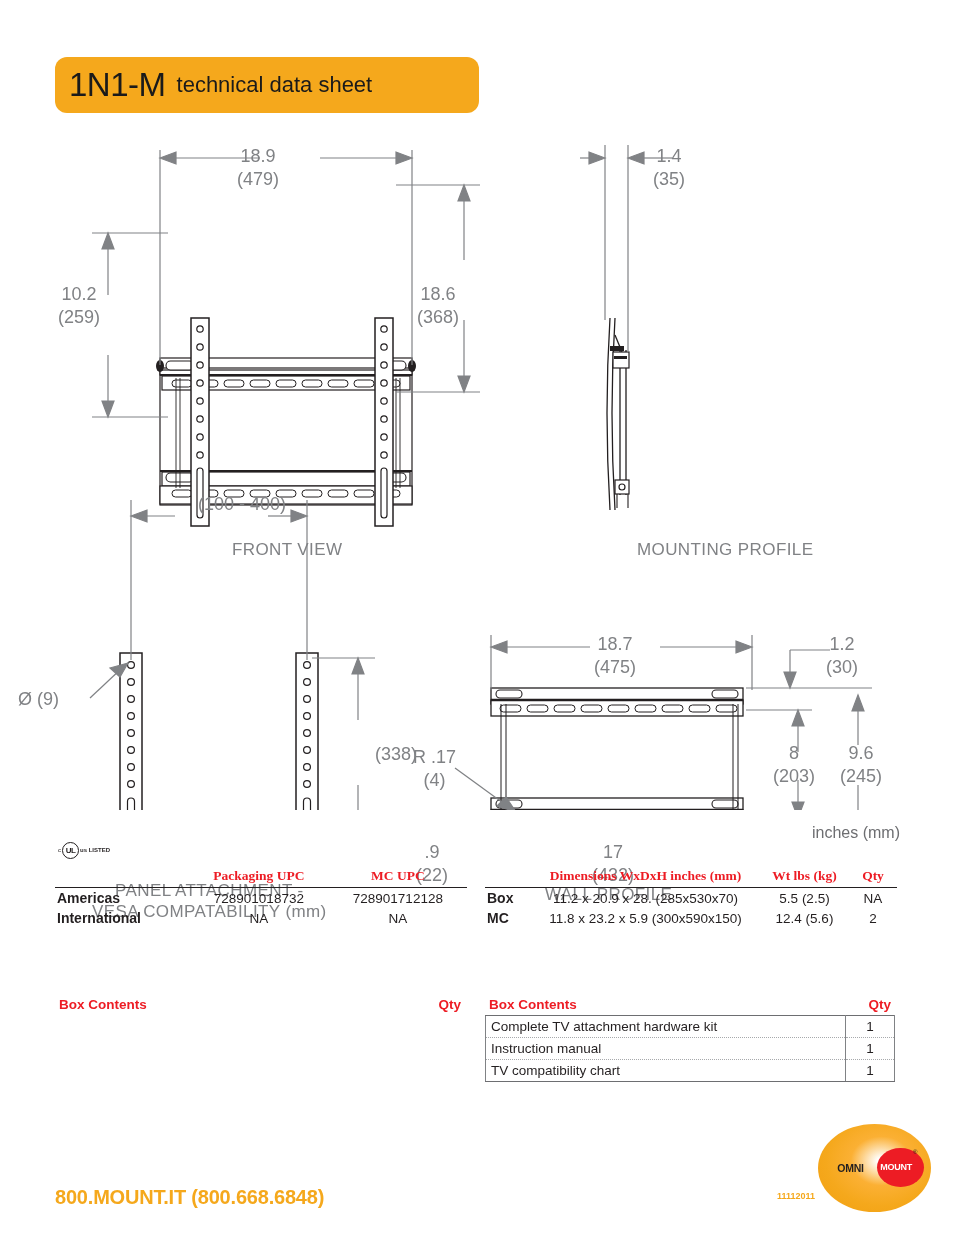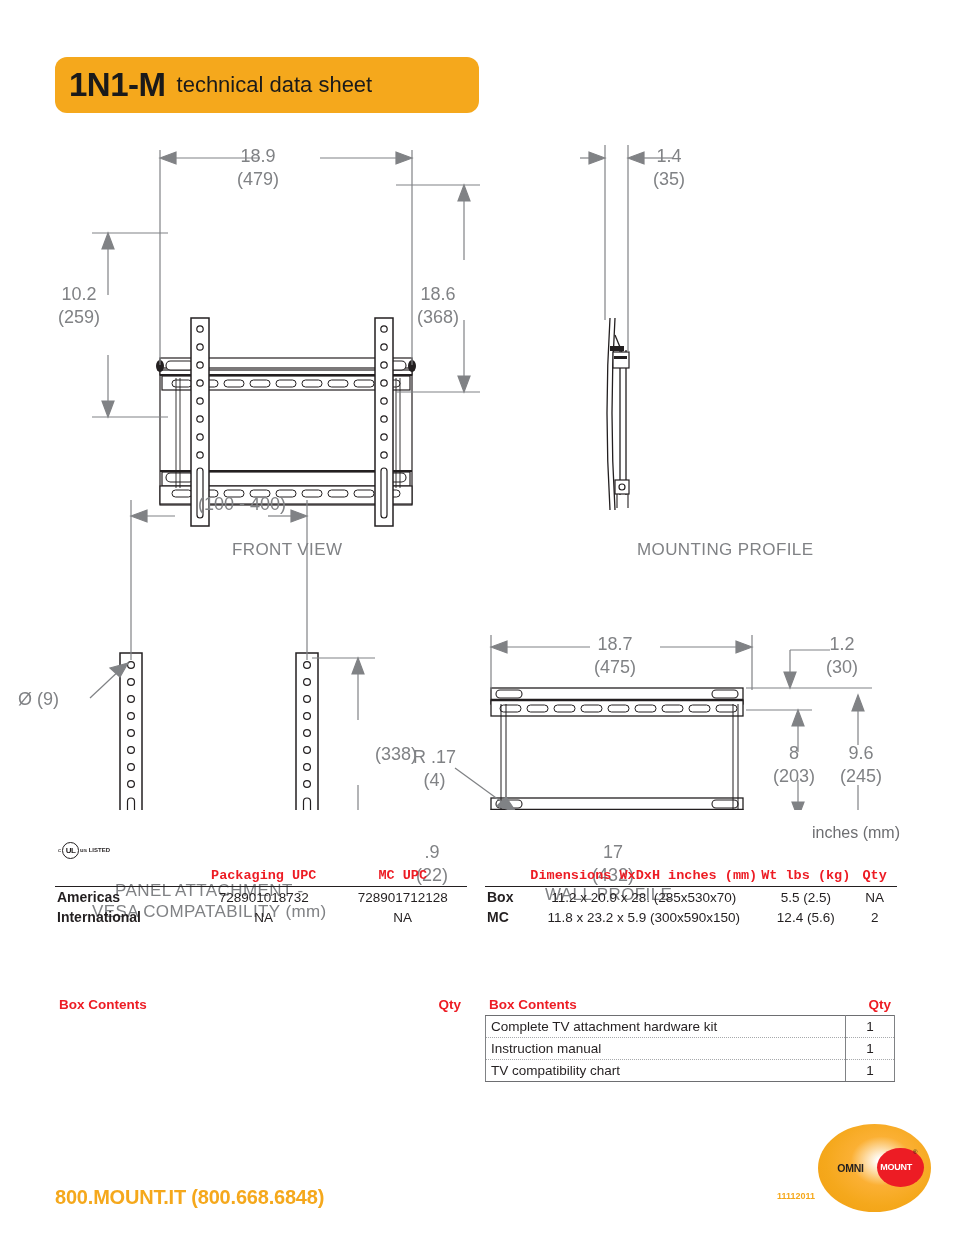--- a/index.html
+++ b/index.html
@@ -29,21 +29,21 @@
     height: 56px;
     background: #F5A81C;
     border-radius: 12px;
     display: flex;
     align-items: center;
     padding-left: 14px;
     box-sizing: border-box;
   }
   .header-model {
     font-size: 33px;
-    font-weight: bold;
+    font-weight: normal;
     letter-spacing: -0.5px;
     color: #1a1a1a;
     font-family: "Liberation Sans Narrow", "Liberation Sans", sans-serif;
   }
   .header-sub {
     font-size: 22px;
     color: #1a1a1a;
     margin-left: 11px;
     font-weight: normal;
   }
@@ -114,21 +114,21 @@
     position: absolute;
     border-collapse: collapse;
     font-size: 13px;
   }
   #upc-table { left: 55px; top: 868px; width: 412px; }
   #dims-table{ left: 485px; top: 868px; width: 412px; }
   .spec-table th {
     color: #ED1C24;
     font-size: 13.5px;
     font-weight: bold;
-    font-family: Liberation Mono, monospace;
+    font-family: Liberation Serif, serif;
     padding: 0 2px 3px 2px;
     border-bottom: 1.4px solid #231f20;
     text-align: center;
     white-space: nowrap;
   }
   .spec-table th.blank { border-bottom: 1.4px solid #231f20; }
   .spec-table td {
     padding: 2px 2px;
     text-align: center;
     color: #231f20;

